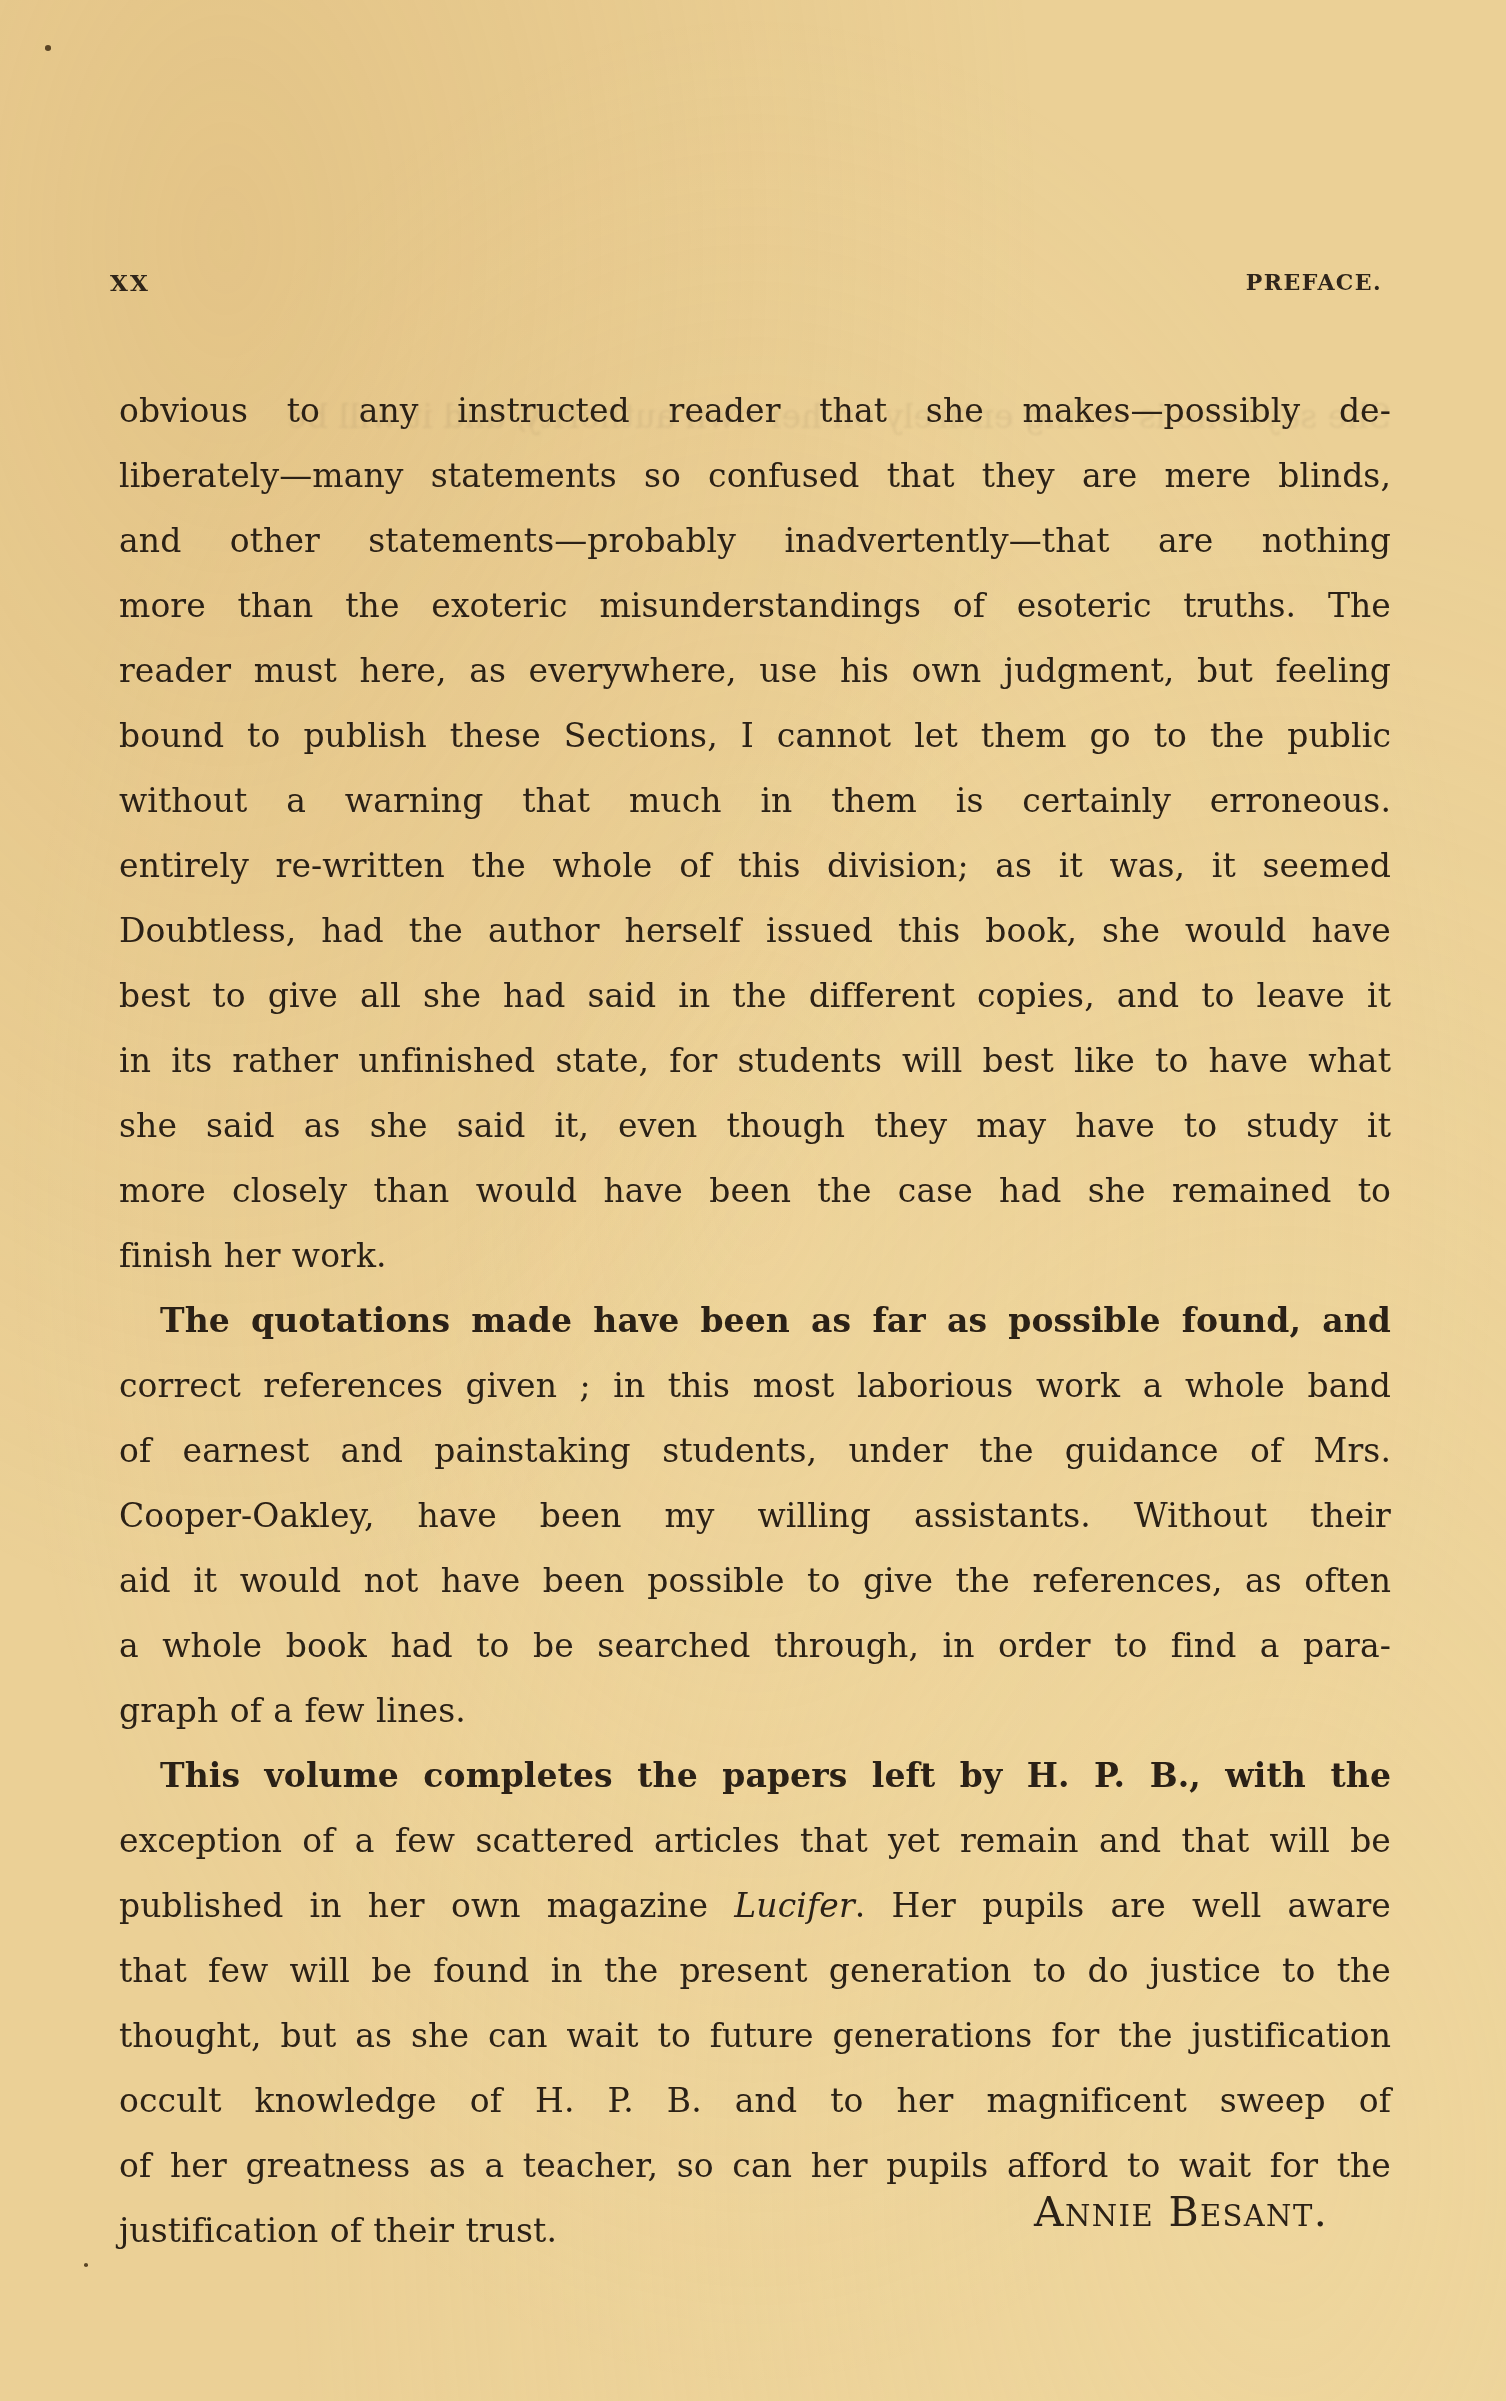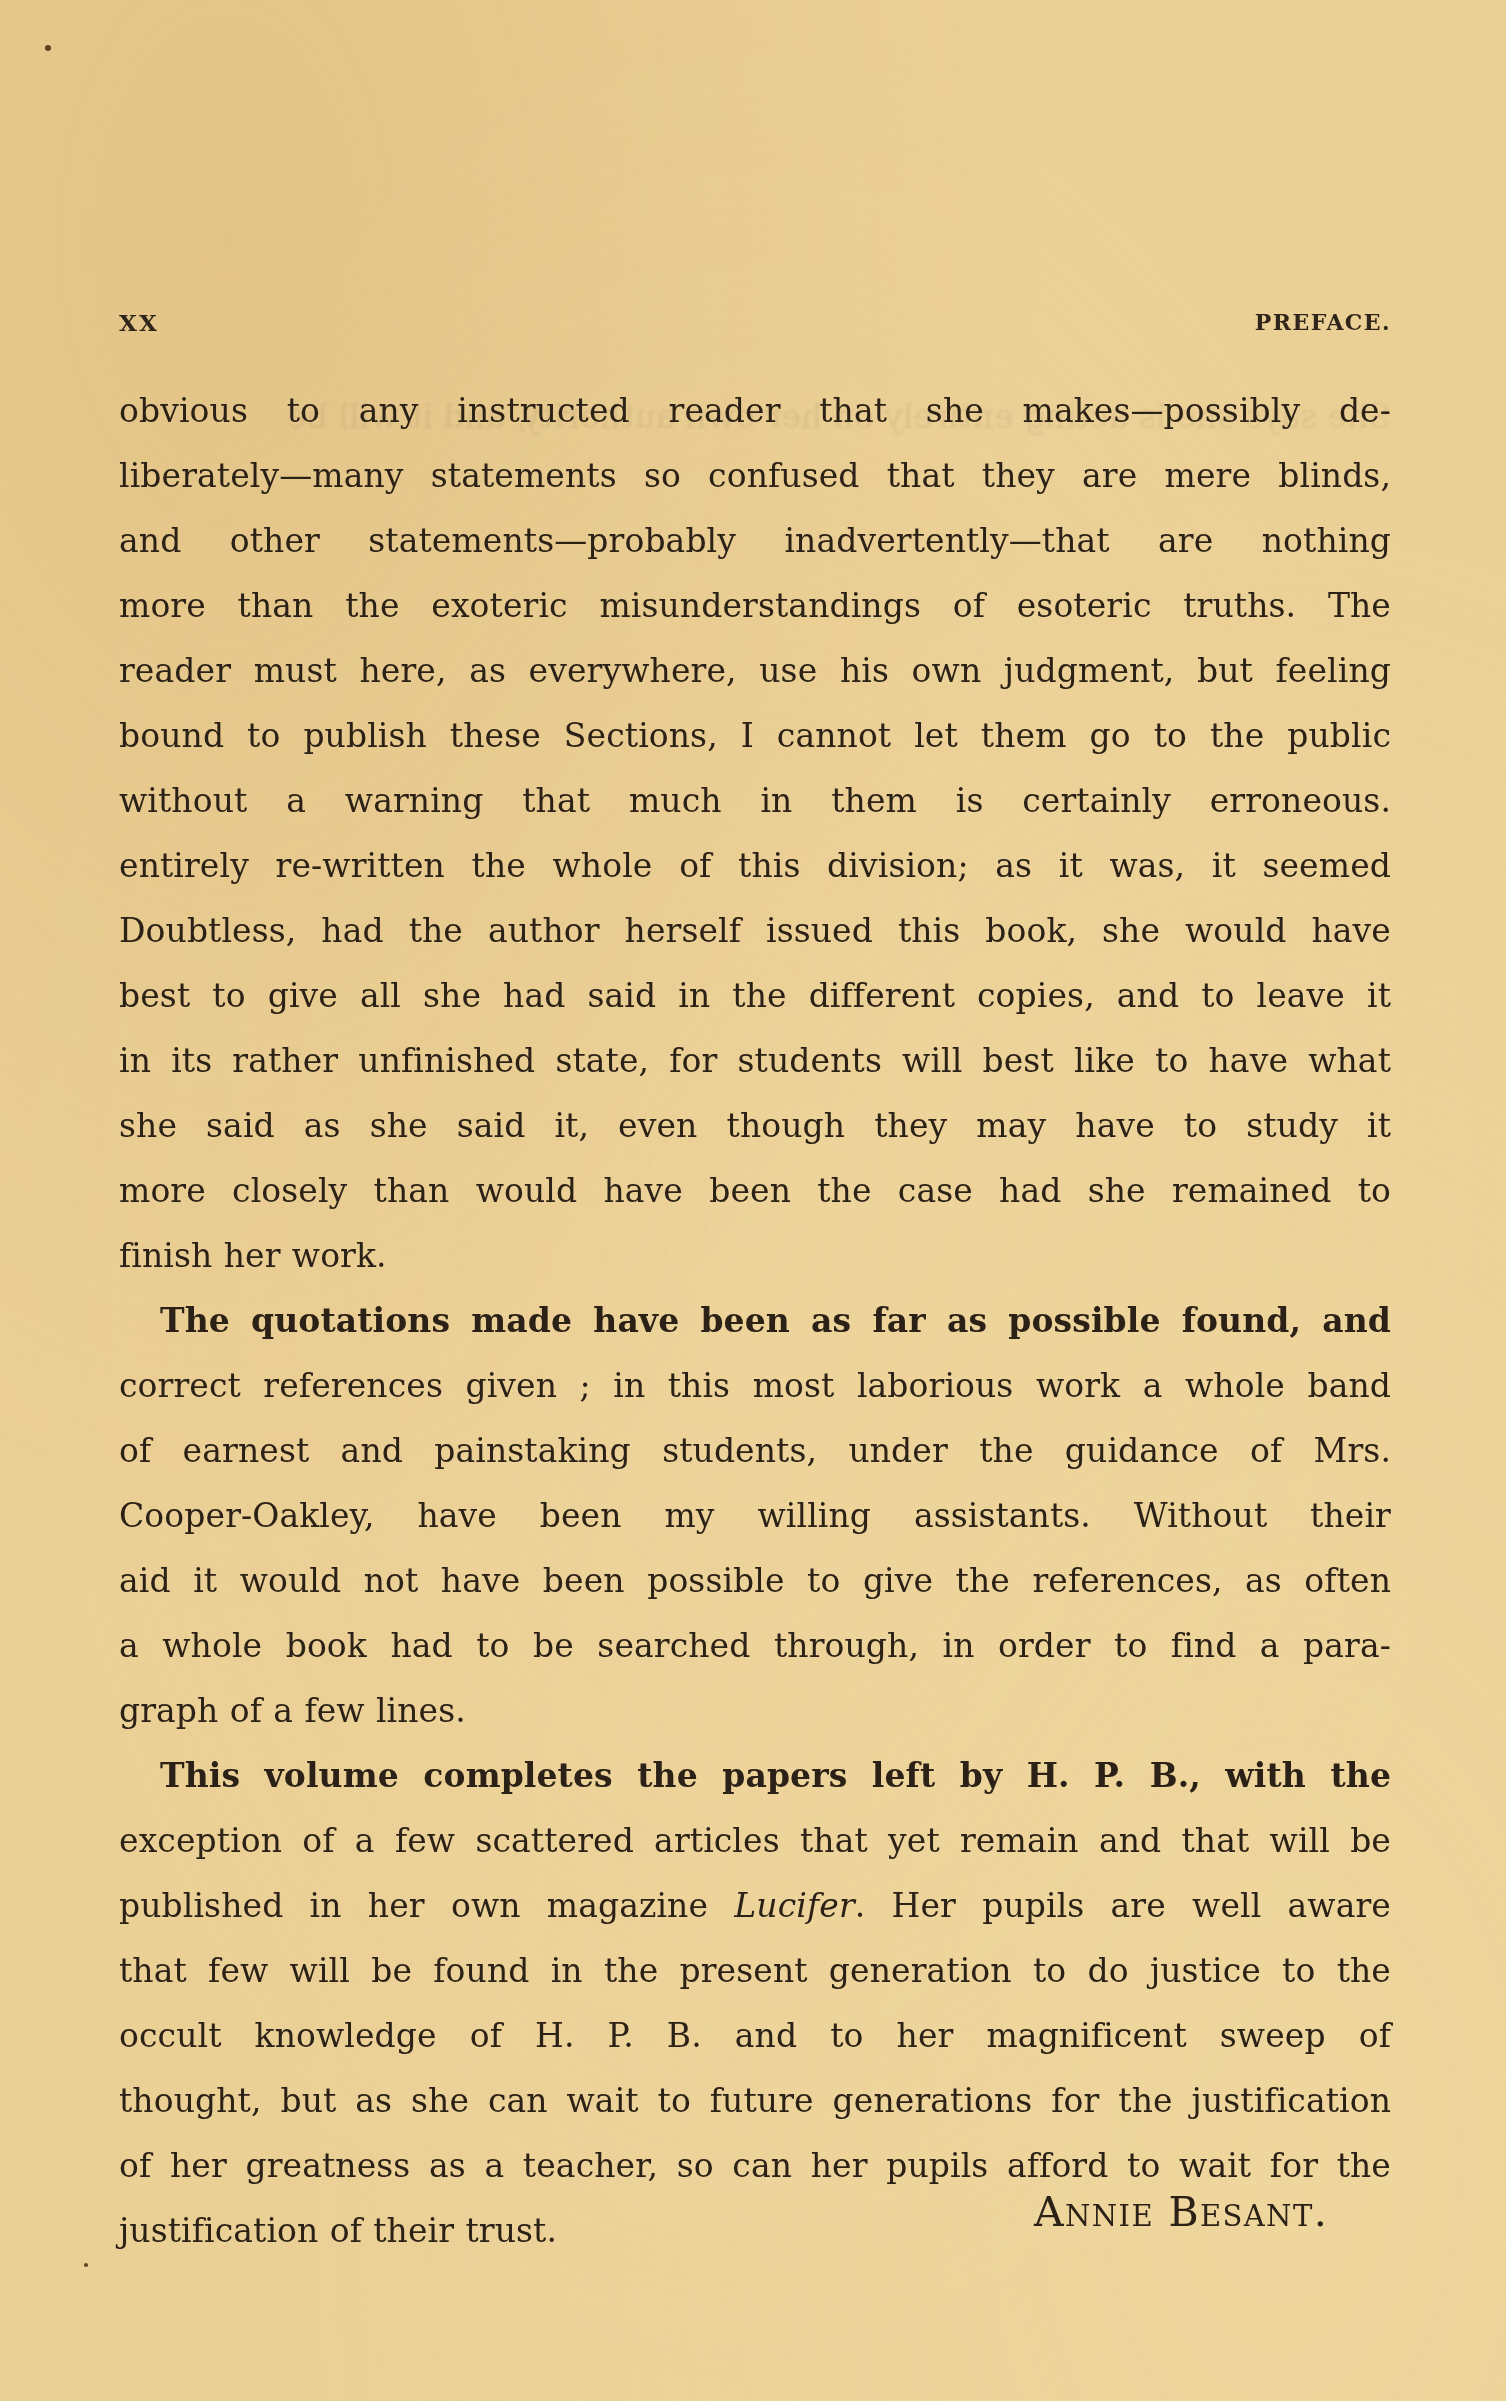--- a/index.html
+++ b/index.html
@@ -20,24 +20,23 @@
     color: #2b2116;
   }
   .page {
     position: absolute;
     left: 0; top: 0;
     width: 1507px; height: 2401px;
   }
   .running-head {
     position: absolute;
     top: 269px;
-    left: 119px;
+    left: 110px;
     width: 1272px;
     height: 31px;
-    margin-top: 40px;
   }
   .page-number {
     position: absolute;
     left: 0;
     top: 0;
     font-size: 23px;
     letter-spacing: 2.1px;
     font-weight: bold;
     color: #2f251a;
   }
@@ -147,22 +146,22 @@
     <span class="line">correct references given ; in this most laborious work a whole band</span>
     <span class="line">of earnest and painstaking students, under the guidance of Mrs.</span>
     <span class="line">Cooper-Oakley, have been my willing assistants. Without their</span>
     <span class="line">aid it would not have been possible to give the references, as often</span>
     <span class="line">a whole book had to be searched through, in order to find a para-</span>
     <span class="line last">graph of a few lines.</span>
     <span class="line indent">This volume completes the papers left by H. P. B., with the</span>
     <span class="line">exception of a few scattered articles that yet remain and that will be</span>
     <span class="line"><span>published in her own magazine</span> <em>Lucifer</em><span>. Her pupils are well aware</span></span>
     <span class="line">that few will be found in the present generation to do justice to the</span>
+    <span class="line">thought, but as she can wait to future generations for the justification</span>
     <span class="line">occult knowledge of H. P. B. and to her magnificent sweep of</span>
-    <span class="line">thought, but as she can wait to future generations for the justification</span>
     <span class="line">of her greatness as a teacher, so can her pupils afford to wait for the</span>
     <span class="line last">justification of their trust.</span>
   </div>
 
   <div class="signature">Annie Besant.</div>
 
 </div>
 
 
 </body></html>

